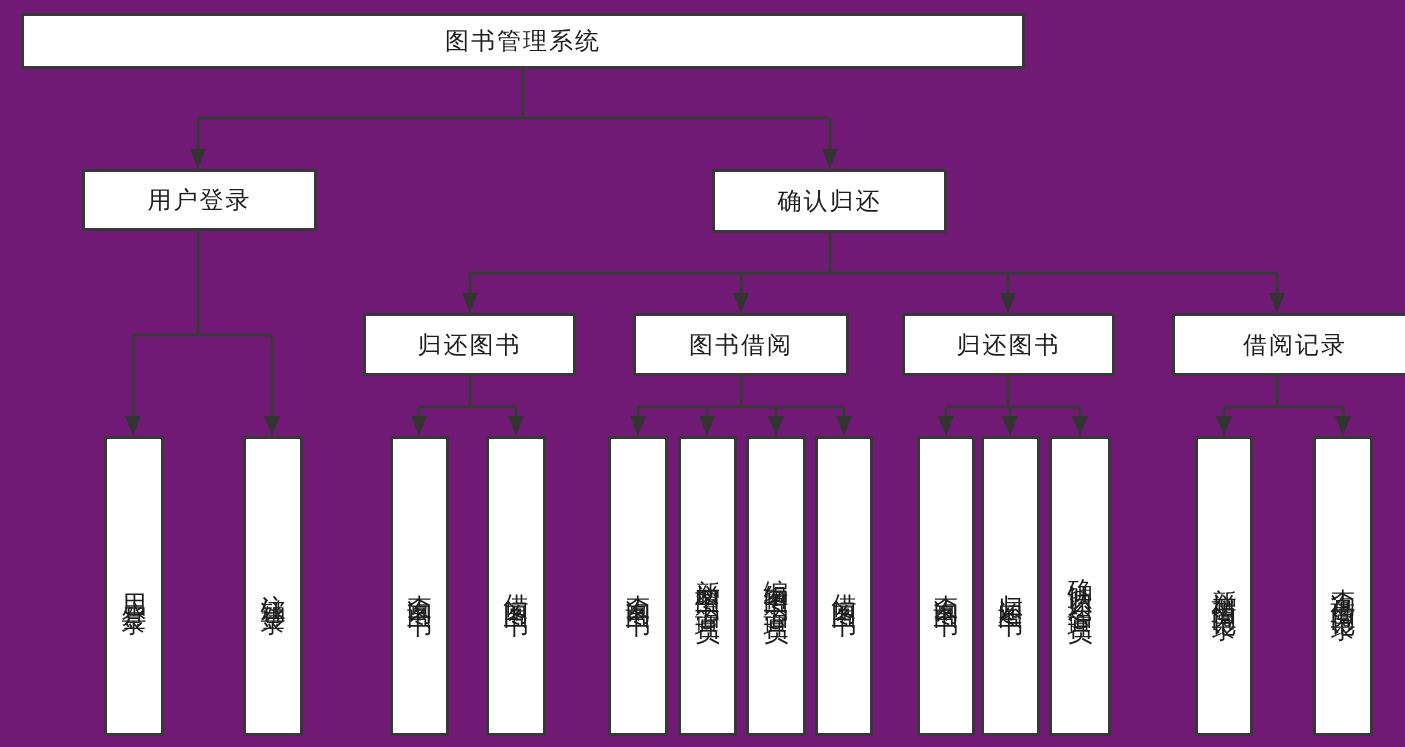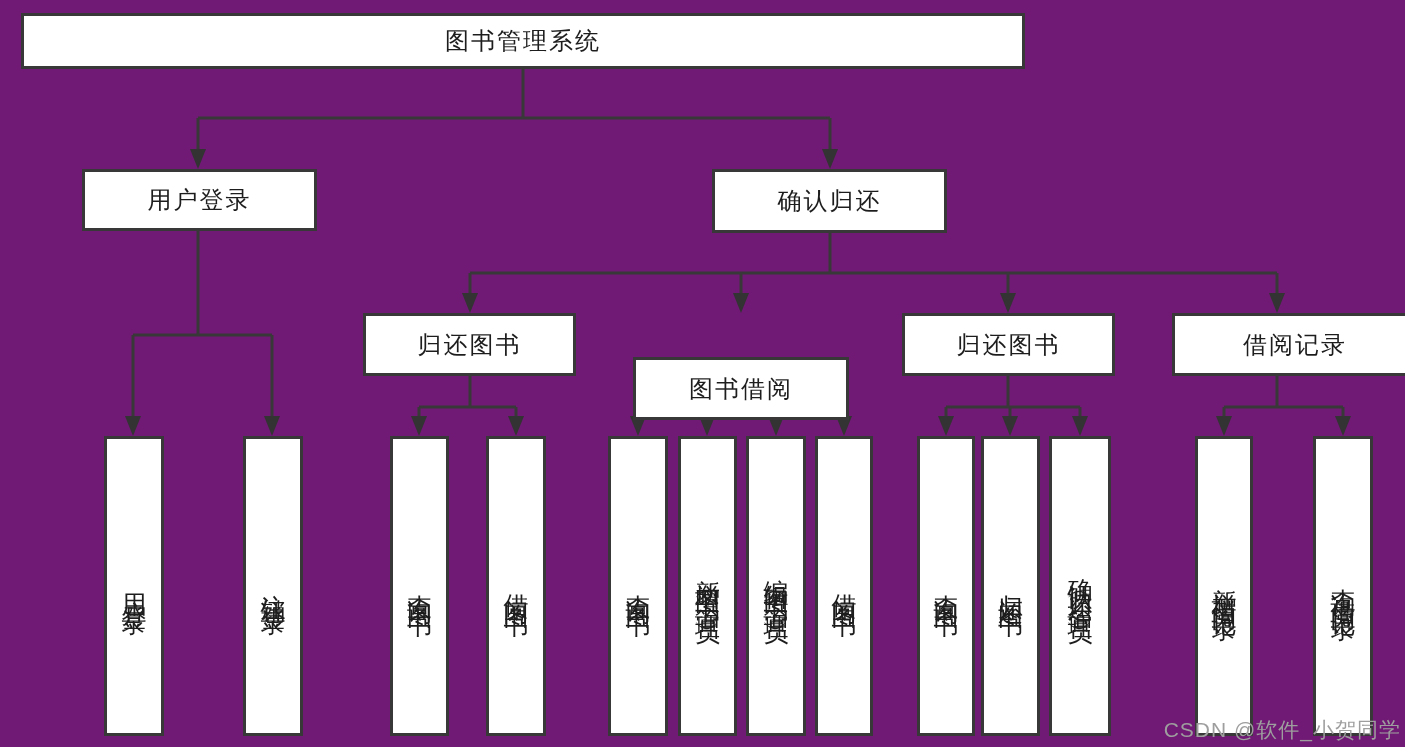--- a/index.html
+++ b/index.html
@@ -116,21 +116,21 @@
   <div class="node h" style="left:82px;top:169px;width:235px;height:62px;">
     <span>用户登录</span>
   </div>
   <div class="node h" style="left:712px;top:169px;width:235px;height:64px;">
     <span>确认归还</span>
   </div>
 
   <div class="node h" style="left:363px;top:313px;width:213px;height:63px;">
     <span>归还图书</span>
   </div>
-  <div class="node h" style="left:633px;top:313px;width:216px;height:63px;margin-top:44px;">
+  <div class="node h" style="left:633px;top:313px;width:216px;height:63px;">
     <span>图书借阅</span>
   </div>
   <div class="node h" style="left:902px;top:313px;width:213px;height:63px;">
     <span>归还图书</span>
   </div>
   <div class="node h" style="left:1172px;top:313px;width:246px;height:63px;">
     <span>借阅记录</span>
   </div>
 
   <div class="node v" style="left:104px;top:436px;width:60px;height:300px;">
@@ -170,15 +170,14 @@
     <span>确认归还（管理员）</span>
   </div>
 
   <div class="node v" style="left:1195px;top:436px;width:58px;height:300px;">
     <span>新增借阅记录</span>
   </div>
   <div class="node v" style="left:1313px;top:436px;width:60px;height:300px;">
     <span>查询借阅记录</span>
   </div>
 
-  <div class="watermark">CSDN @软件_小贺同学</div>
 
 </div>
 
 </body></html>

